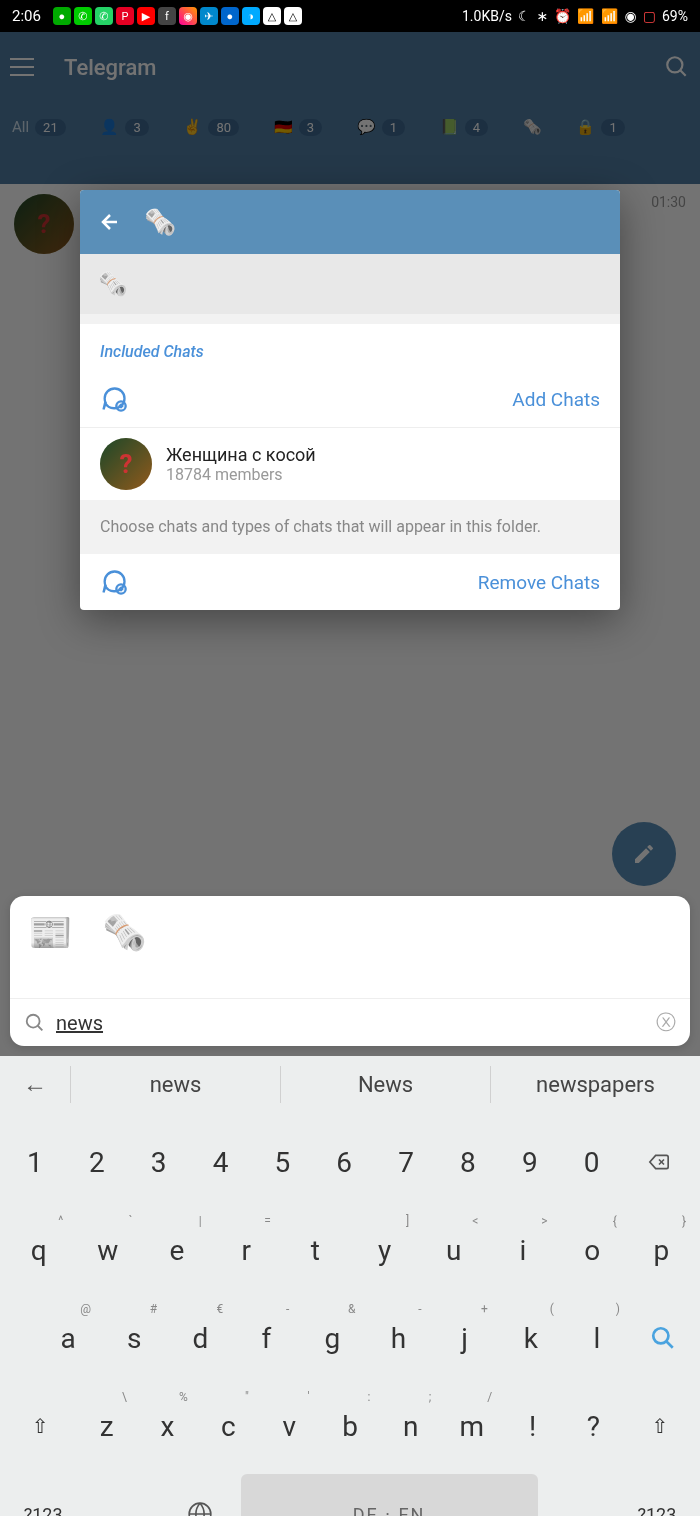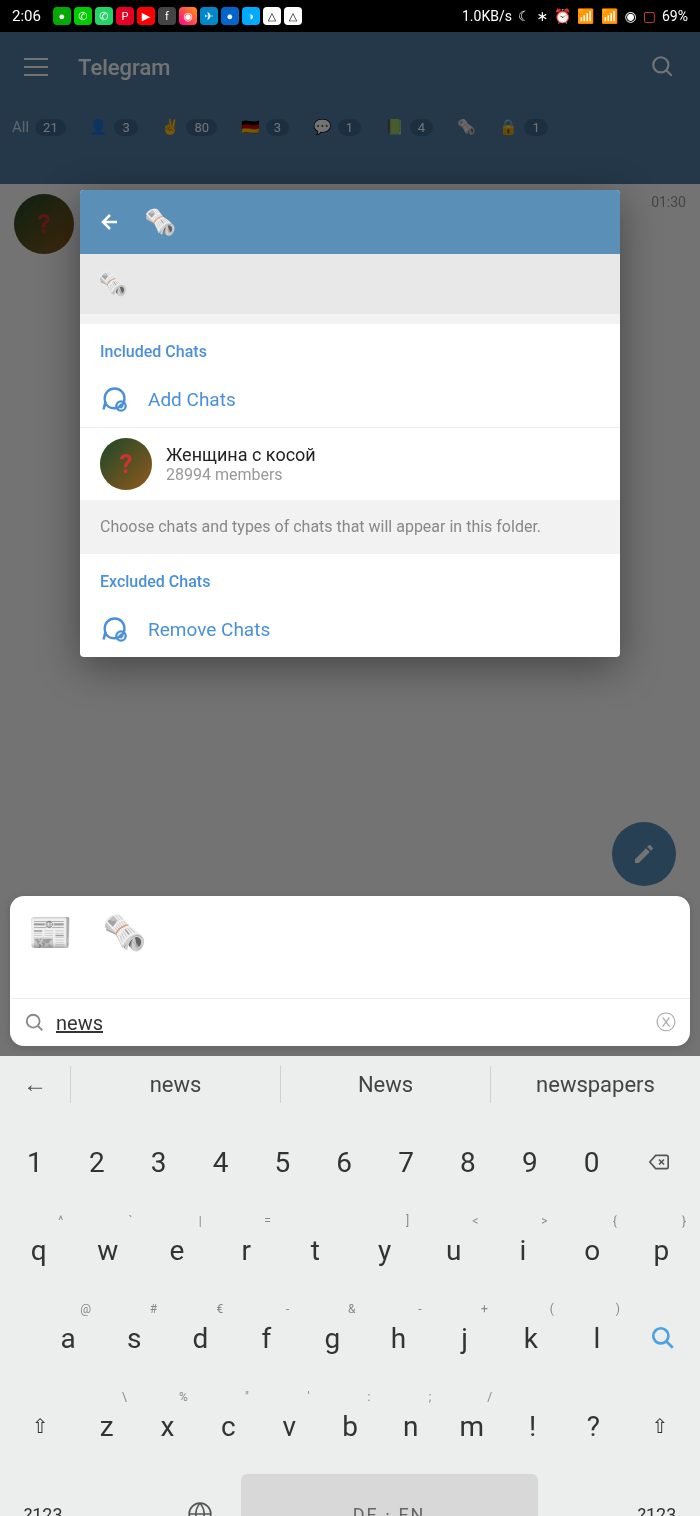--- a/index.html
+++ b/index.html
@@ -8,46 +8,46 @@
 
 .status-bar { height:32px; background:#000; color:#fff; display:flex; padding:0 12px; font-size:15px; }
 .status-left { display:flex; align-items:center; gap:4px; }
 .status-icons { display:flex; gap:3px; margin-left:8px; }
 .sicon { width:18px; height:18px; border-radius:4px; display:flex; align-items:center; justify-content:center; font-size:11px; }
 .status-right { margin-left:auto; display:flex; align-items:center; gap:6px; font-size:14px; }
 
 
 .app { position:absolute; top:32px; left:0; right:0; bottom:0; background:#517da2; }
 .dim { position:absolute; inset:0; background:rgba(0,0,0,.55); z-index:5; }
-.header { height:70px; display:flex; align-items:center; padding:0 24px; color:#fff;justify-content:center; }
+.header { height:70px; display:flex; align-items:center; padding:0 10px; color:#fff;justify-content:center; }
 .hamburger { width:24px; height:18px; display:flex; flex-direction:column; justify-content:space-between; }
 .hamburger span{ height:2px; background:#fff; }
 .app-title { font-size:22px; margin-left:30px; font-weight:500; }
 .search-hdr { margin-left:auto; color:#fff; }
 
-.tabs { height:50px; display:flex; align-items:center; padding:0 12px; gap:24px; color:#cfe0ee; font-size:15px; overflow:hidden; }
+.tabs { height:50px; display:flex; align-items:center; padding:0 12px; gap:35px; color:#cfe0ee; font-size:15px; overflow:hidden; }
 .tab { display:flex; align-items:center; gap:6px; }
 .badge { background:#3e6991; color:#fff; border-radius:12px; padding:1px 8px; font-size:13px; }
 
 .chatlist { background:#fff; position:absolute; top:152px; left:0; right:0; bottom:0; }
 .chatrow { display:flex; padding:10px 14px; gap:12px; }
 .avatar { width:60px; height:60px; border-radius:50%; background:linear-gradient(135deg,#2a6e3f,#e08a2c); position:relative; flex-shrink:0; }
 .avatar::after{ content:"?"; position:absolute; inset:0; display:flex; align-items:center; justify-content:center; color:#c33; font-weight:bold; font-size:26px; background:rgba(0,0,0,.35); border-radius:50%; }
 .chat-title { font-size:19px; font-weight:600; color:#222; }
 .chat-time { margin-left:auto; color:#999; font-size:14px; }
 
 .fab { position:absolute; right:24px; bottom:630px; width:64px; height:64px; border-radius:50%; background:#5a8fb8; display:flex; align-items:center; justify-content:center; z-index:3; }
 
 
 .dialog { position:absolute; top:190px; left:80px; right:80px; background:#fff; z-index:10; border-radius:4px; overflow:hidden; box-shadow:0 10px 40px rgba(0,0,0,.4); }
 .dlg-hdr { height:64px; background:#5a8fb8; display:flex; align-items:center; padding:0 18px; gap:22px; }
 .back-arrow { color:#fff; font-size:24px; }
 .dlg-input { height:70px; background:#e8e8e8; display:flex; align-items:center; padding:0 18px; border-bottom:10px solid #f2f2f2; }
-.section-title { color:#4a90d9; font-size:16px; font-weight:500; padding:18px 20px 10px; }
-.action-row { display:flex; align-items:center; gap:20px; padding:14px 20px; }
+.section-title { color:#4a90d9; font-size:16px; font-weight:500; padding:18px 20px 10px;font-style:italic; }
+.action-row { display:flex; align-items:center; gap:20px; padding:14px 20px;justify-content:space-between; }
 .action-icon { width:28px; height:28px; color:#4a90d9; }
 .action-label { color:#4a90d9; font-size:19px; }
 .chat-item { display:flex; align-items:center; gap:14px; padding:10px 20px; border-top:1px solid #eee; }
 .chat-item .avatar{ width:52px; height:52px; }
 .ci-name { font-size:18px; color:#222; }
 .ci-sub { font-size:16px; color:#999; }
 .hint { background:#f2f2f2; color:#888; font-size:16px; padding:16px 20px; line-height:1.4; }
 
 
 .picker { position:absolute; left:10px; right:10px; top:896px; height:150px; background:#fff; border-radius:14px; z-index:20; box-shadow:0 2px 10px rgba(0,0,0,.15); display:flex; flex-direction:column; }
@@ -191,26 +191,25 @@
         <path d="M21 11.5a8.38 8.38 0 01-9 8.4 8.5 8.5 0 01-7.6-4.7L3 21l1.9-5.7a8.38 8.38 0 01-.9-3.8 8.5 8.5 0 018.5-8.5 8.38 8.38 0 018.5 8.5z"></path>
         <circle cx="18" cy="18" r="4"></circle>
         <path d="M18 16v4m-2-2h4"></path>
       </svg>
     <span class="action-label">Add Chats</span>
   </div>
   <div class="chat-item">
     <div class="avatar"></div>
     <div>
       <div class="ci-name">Женщина с косой</div>
-      <div class="ci-sub">28994 members</div>
+      <div class="ci-sub">18784 members</div>
     </div>
   </div>
   <div class="hint">Choose chats and types of chats that will appear in this folder.</div>
 
-  <div class="section-title">Excluded Chats</div>
   <div class="action-row">
     <svg class="action-icon" viewBox="0 0 24 24" fill="none" stroke="#4a90d9" stroke-width="2">
         <path d="M21 11.5a8.38 8.38 0 01-9 8.4 8.5 8.5 0 01-7.6-4.7L3 21l1.9-5.7a8.38 8.38 0 01-.9-3.8 8.5 8.5 0 018.5-8.5 8.38 8.38 0 018.5 8.5z"></path>
         <circle cx="18" cy="18" r="4"></circle>
         <path d="M18 16v4m-2-2h4"></path>
       </svg>
     <span class="action-label">Remove Chats</span>
   </div>
 </div>
 

